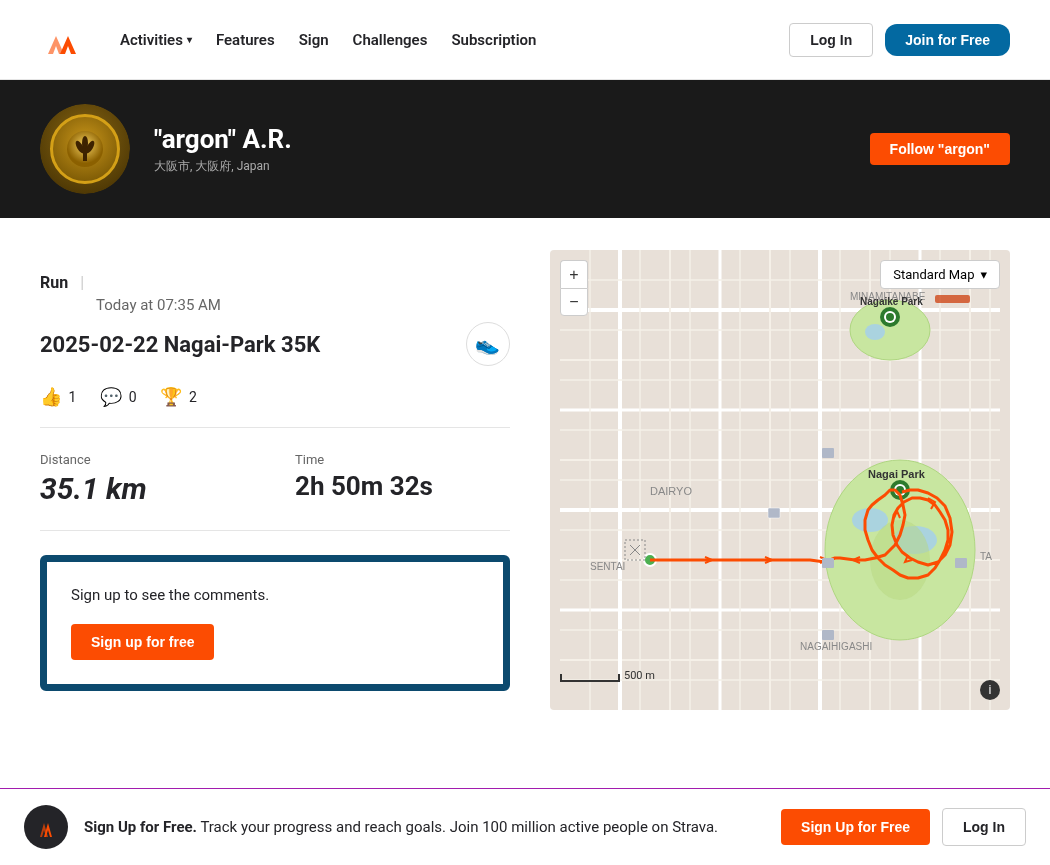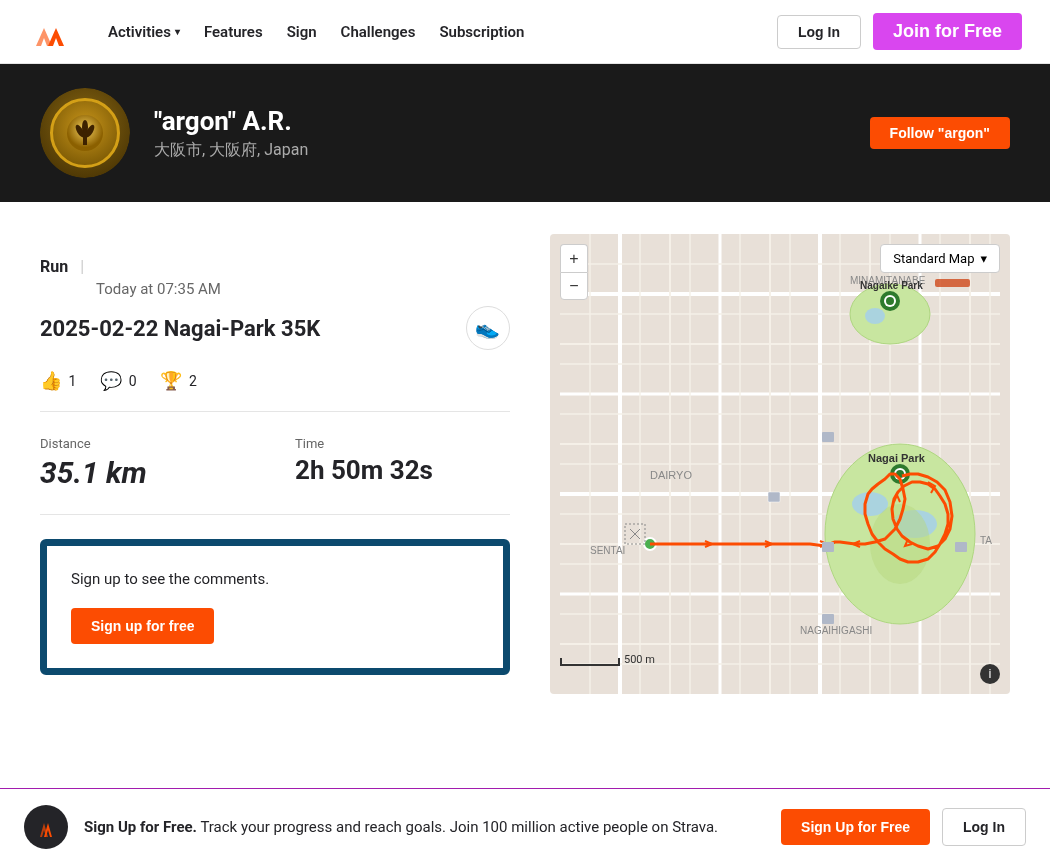--- a/index.html
+++ b/index.html
@@ -1,42 +1,42 @@
 <!DOCTYPE html>
 <html><head>
   <meta charset="utf-8">
   <style>
     * { margin: 0; padding: 0; box-sizing: border-box; }
     body { font-family: -apple-system, BlinkMacSystemFont, 'Segoe UI', Roboto, sans-serif; background: #fff; width: 1050px; min-height: 865px; overflow-x: hidden; }
 
     
     .navbar {
       display: flex; justify-content: space-between;
-      padding: 0 28px; height: 64px; background: #fff;
+      padding: 0 40px; height: 80px; background: #fff;
       border-bottom: 1px solid #e5e5e5;
     }
     .navbar-left { display: flex; align-items: center; gap: 32px; }
     .strava-logo { display: flex; align-items: center; }
     .strava-logo svg { width: 48px; height: 28px; }
     .nav-links { display: flex; align-items: center; gap: 24px; }
     .nav-link {
       font-size: 15px; font-weight: 600; color: #242428; text-decoration: none;
       display: flex; align-items: center; gap: 4px; cursor: pointer;
     }
     .chevron { font-size: 10px; }
     .navbar-right { display: flex; align-items: center; gap: 12px; }
     .btn-login {
       padding: 8px 20px; border: 1px solid #ccc; background: #fff;
       font-size: 14px; font-weight: 600; color: #242428; cursor: pointer;
       border-radius: 4px;
     }
     .btn-join {
-      padding: 8px 20px; background: #d946ef; border: none;
-      font-size: 18px; font-weight: 700; color: #fff; cursor: pointer;
-      border-radius: 4px;
+      padding: 8px 20px; background: #0369a1; border: none;
+      font-size: 14px; font-weight: 700; color: #fff; cursor: pointer;
+      border-radius: 12px;
     }
 
     
     .profile-header {
       background: #1a1a1a; padding: 24px 40px;
       display: flex; align-items: center; gap: 24px; min-height: 120px;
     }
     .avatar-container {
       width: 90px; height: 90px; border-radius: 50%; overflow: hidden;
       flex-shrink: 0;
@@ -50,21 +50,21 @@
     .avatar-emblem {
       width: 70px; height: 70px;
       background: radial-gradient(circle at 50% 40%, #c8951a, #6b4c00);
       border-radius: 50%;
       display: flex; align-items: center; justify-content: center;
       border: 3px solid #d4a017;
     }
     .avatar-emblem svg { width: 40px; height: 40px; }
     .profile-info { flex: 1; }
     .profile-name { font-size: 26px; font-weight: 700; color: #fff; margin-bottom: 4px; }
-    .profile-location { font-size: 16px; color: #aaa; }
+    .profile-location { font-size: 12px; color: #aaa; }
     .btn-follow {
       padding: 8px 20px; background: #fc4c02; border: none;
       font-size: 14px; font-weight: 600; color: #fff; cursor: pointer;
       border-radius: 4px;
     }
 
     
     .main-content {
       display: flex; gap: 0; padding: 32px 40px; align-items: flex-start;
     }

